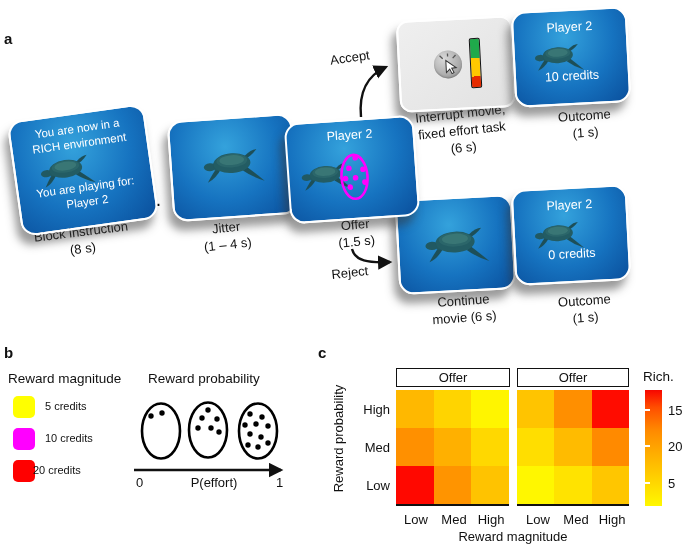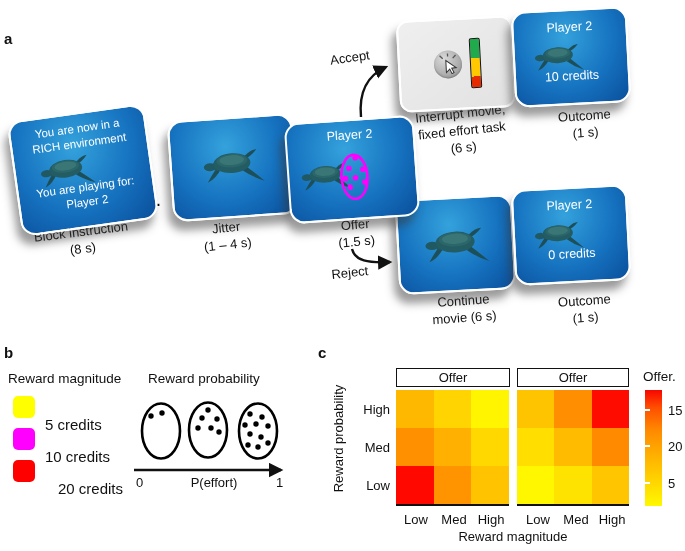--- a/index.html
+++ b/index.html
@@ -28,21 +28,21 @@
     background:radial-gradient(circle at 35% 30%,#d9d9d9,#ababab 62%,#8f8f8f);
     box-shadow:inset 0 -1px 2px rgba(0,0,0,.25);
   }
   .effort-bar{
     position:absolute;width:9px;height:48px;border:1.6px solid #111;border-radius:2px;
     background:linear-gradient(to bottom,#1faa4b 0%,#1faa4b 40%,#ffc800 40%,#ffc800 78%,#e62b00 78%,#e62b00 100%);
   }
   
   .b-title{font-size:13.5px;}
   .swatch{position:absolute;width:22px;height:22px;border-radius:5px;}
-  .legend-label{position:absolute;font-size:15px;margin-top:16px;}
+  .legend-label{position:absolute;font-size:11px;}
   .note{position:absolute;text-align:center;font-size:13px;line-height:1.3;}
   
   .hm-header{
     position:absolute;height:17px;border:1.6px solid #111;background:#fff;
     text-align:center;font-size:13px;line-height:17px;
   }
   .hm-grid{
     position:absolute;display:grid;grid-template-columns:repeat(3,1fr);grid-template-rows:repeat(3,1fr);
     border-bottom:2px solid #111;
   }
@@ -190,21 +190,21 @@
 
 <div class="abs panel-letter" style="left:4px;top:344px">b</div>
 <div class="abs b-title" style="left:8px;top:371px">Reward magnitude</div>
 <div class="abs b-title" style="left:148px;top:371px">Reward probability</div>
 
 <div class="swatch" style="left: 13px; top: 396px; background: rgb(255, 255, 0);"></div>
 <div class="legend-label" style="left:45px;top:400px">5 credits</div>
 <div class="swatch" style="left: 13px; top: 428px; background: rgb(255, 0, 255);"></div>
 <div class="legend-label" style="left:45px;top:432px">10 credits</div>
 <div class="swatch" style="left: 13px; top: 460px; background: rgb(255, 0, 0);"></div>
-<div class="legend-label" style="left:58px;top:464px">20 credits</div>
+<div class="legend-label" style="left:33px;top:464px">20 credits</div>
 
 <svg id="prob-svg" class="abs" style="left:128px;top:388px" width="172" height="92">
   <ellipse cx="33" cy="43" rx="19" ry="27.5" fill="none" stroke="#000" stroke-width="2.6"></ellipse>
   <ellipse cx="80" cy="42" rx="19" ry="27.5" fill="none" stroke="#000" stroke-width="2.6"></ellipse>
   <ellipse cx="130" cy="43" rx="19" ry="27.5" fill="none" stroke="#000" stroke-width="2.6"></ellipse>
 <circle cx="23" cy="28" r="2.7" fill="#000"></circle>
     <circle cx="34" cy="25" r="2.7" fill="#000"></circle>
     <circle cx="80" cy="22" r="2.7" fill="#000"></circle>
     <circle cx="74" cy="30" r="2.7" fill="#000"></circle>
     <circle cx="89" cy="31" r="2.7" fill="#000"></circle>
@@ -264,21 +264,21 @@
 
 <div class="collab" style="left:396px;top:512px">Low</div>
 <div class="collab" style="left:434px;top:512px">Med</div>
 <div class="collab" style="left:471px;top:512px">High</div>
 <div class="collab" style="left:518px;top:512px">Low</div>
 <div class="collab" style="left:556px;top:512px">Med</div>
 <div class="collab" style="left:592px;top:512px">High</div>
 
 <div class="axis-label" style="left:413px;top:529px;width:200px;text-align:center">Reward magnitude</div>
 
-<div class="axis-label" style="left:643px;top:369px;font-size:13.5px">Offer.</div>
+<div class="axis-label" style="left:643px;top:369px;font-size:13.5px">Rich.</div>
 <div class="colorbar" style="left:645px;top:390px">
   <div class="cb-tick" style="top:19px"></div>
   <div class="cb-tick" style="top:55px"></div>
   <div class="cb-tick" style="top:92px"></div>
 </div>
 <div class="cb-num" style="left:668px;top:403px">15</div>
 <div class="cb-num" style="left:668px;top:439px">20</div>
 <div class="cb-num" style="left:668px;top:476px">5</div>
 
 </body></html>

